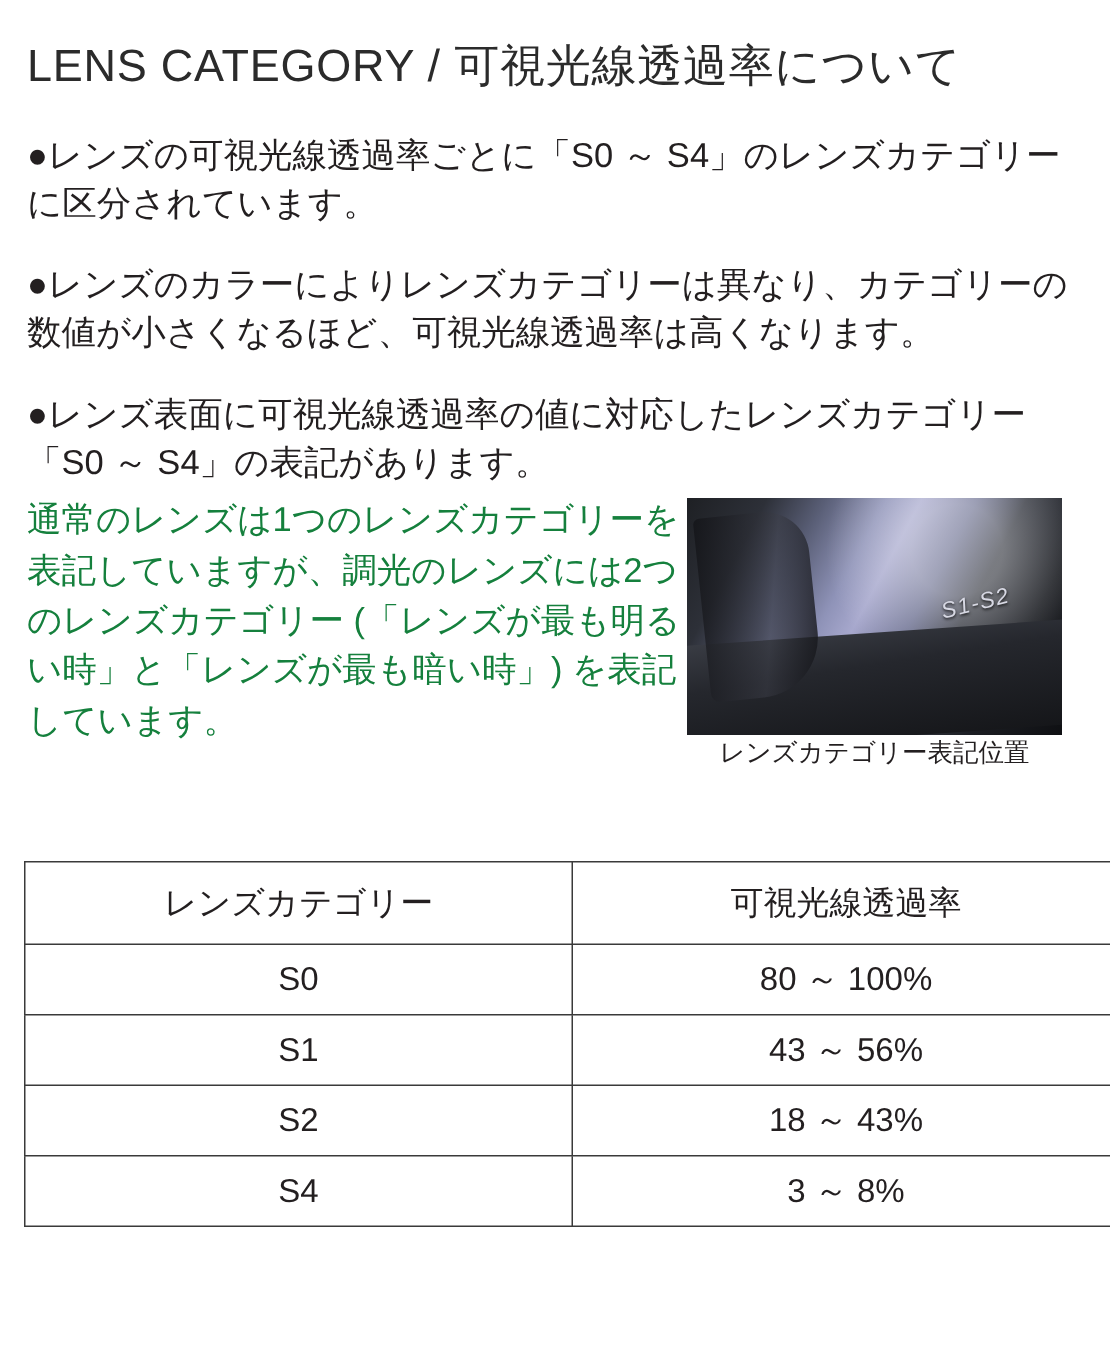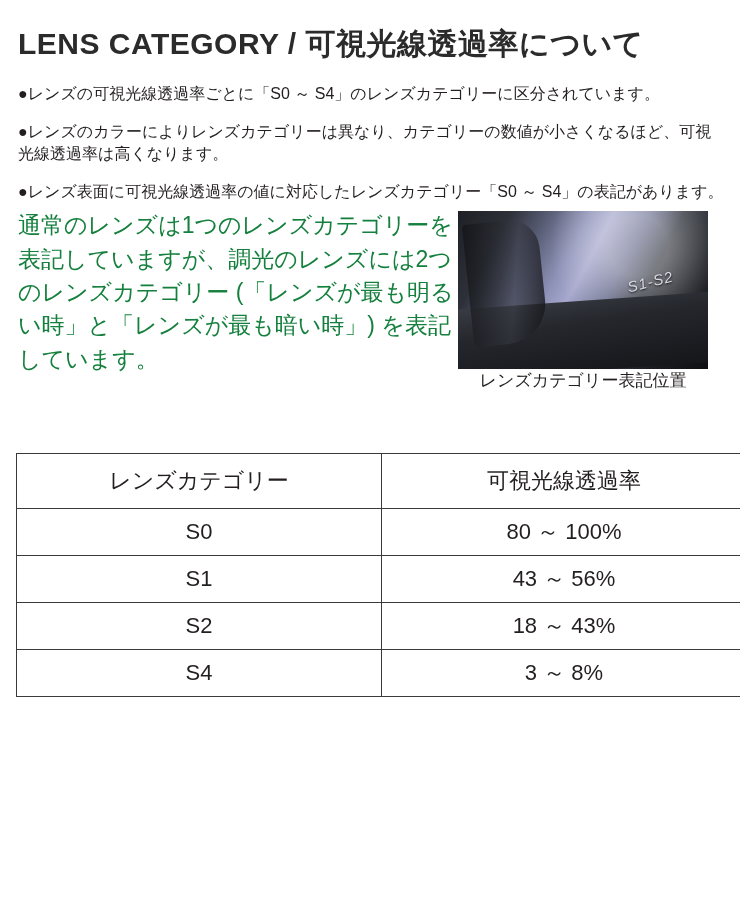--- a/index.html
+++ b/index.html
@@ -13,28 +13,28 @@
     color: #231f20;
   }
   .page {
     width: 740px;
     height: 900px;
     position: relative;
     padding: 24px 16px 0 16px;
   }
   .title {
     font-size: 30px;
-    font-weight: 700;
+    font-weight: 400;
     letter-spacing: 0.5px;
     color: #2b2b2b;
     margin: 0 0 18px 2px;
     white-space: nowrap;
   }
   .bullets {
-    font-size: 16px;
+    font-size: 23px;
     line-height: 1.38;
     color: #231f20;
     margin: 0 0 4px 2px;
   }
   .bullet-line {
     margin-bottom: 2px;
   }
   .mid {
     position: relative;
     margin-top: 6px;

